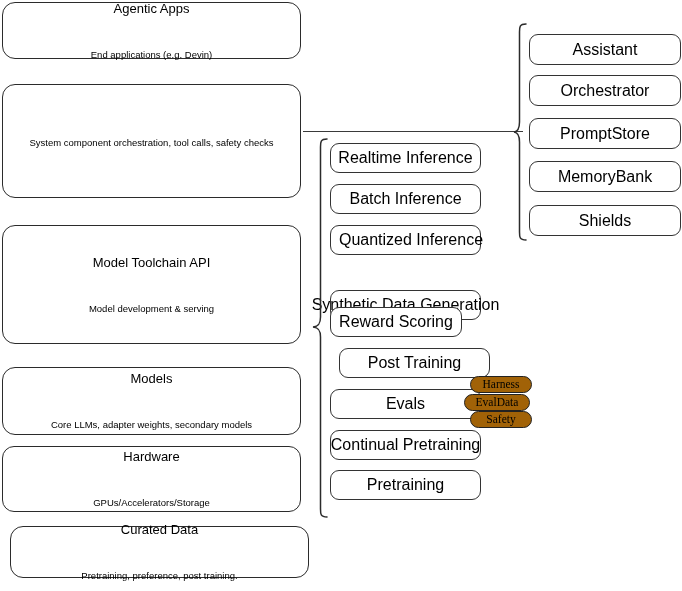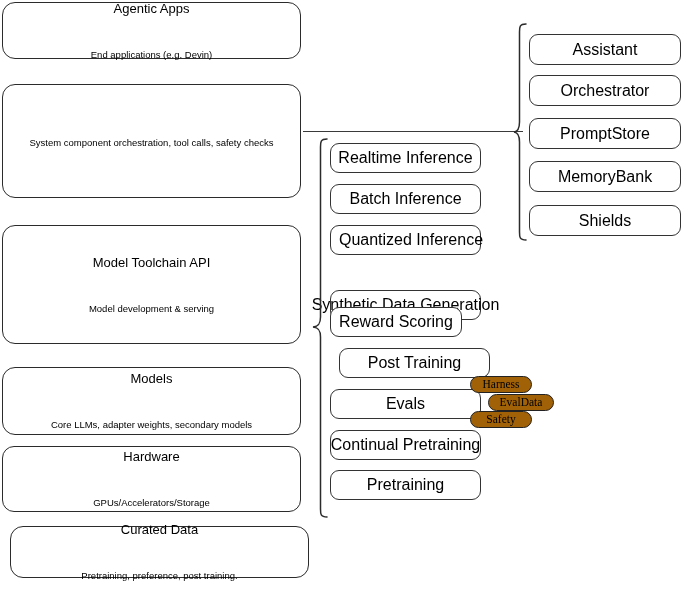--- a/index.html
+++ b/index.html
@@ -185,20 +185,20 @@
   <div class="chip-box" style="left:330px; top:430px; width:151px; height:30px;">
     <span>Continual Pretraining</span>
   </div>
   <div class="chip-box" style="left:330px; top:470px; width:151px; height:30px;">
     <span>Pretraining</span>
   </div>
 
   <div class="pill" style="left:470px; top:376px; width:62px; height:17px;">
     <span>Harness</span>
   </div>
-  <div class="pill" style="left:488px; top:394px; width:66px; height:17px;">
+  <div class="pill" style="left:464px; top:394px; width:66px; height:17px;">
     <span>EvalData</span>
   </div>
   <div class="pill" style="left:470px; top:411px; width:62px; height:17px;">
     <span>Safety</span>
   </div>
 
 </div>
 
 </body></html>

